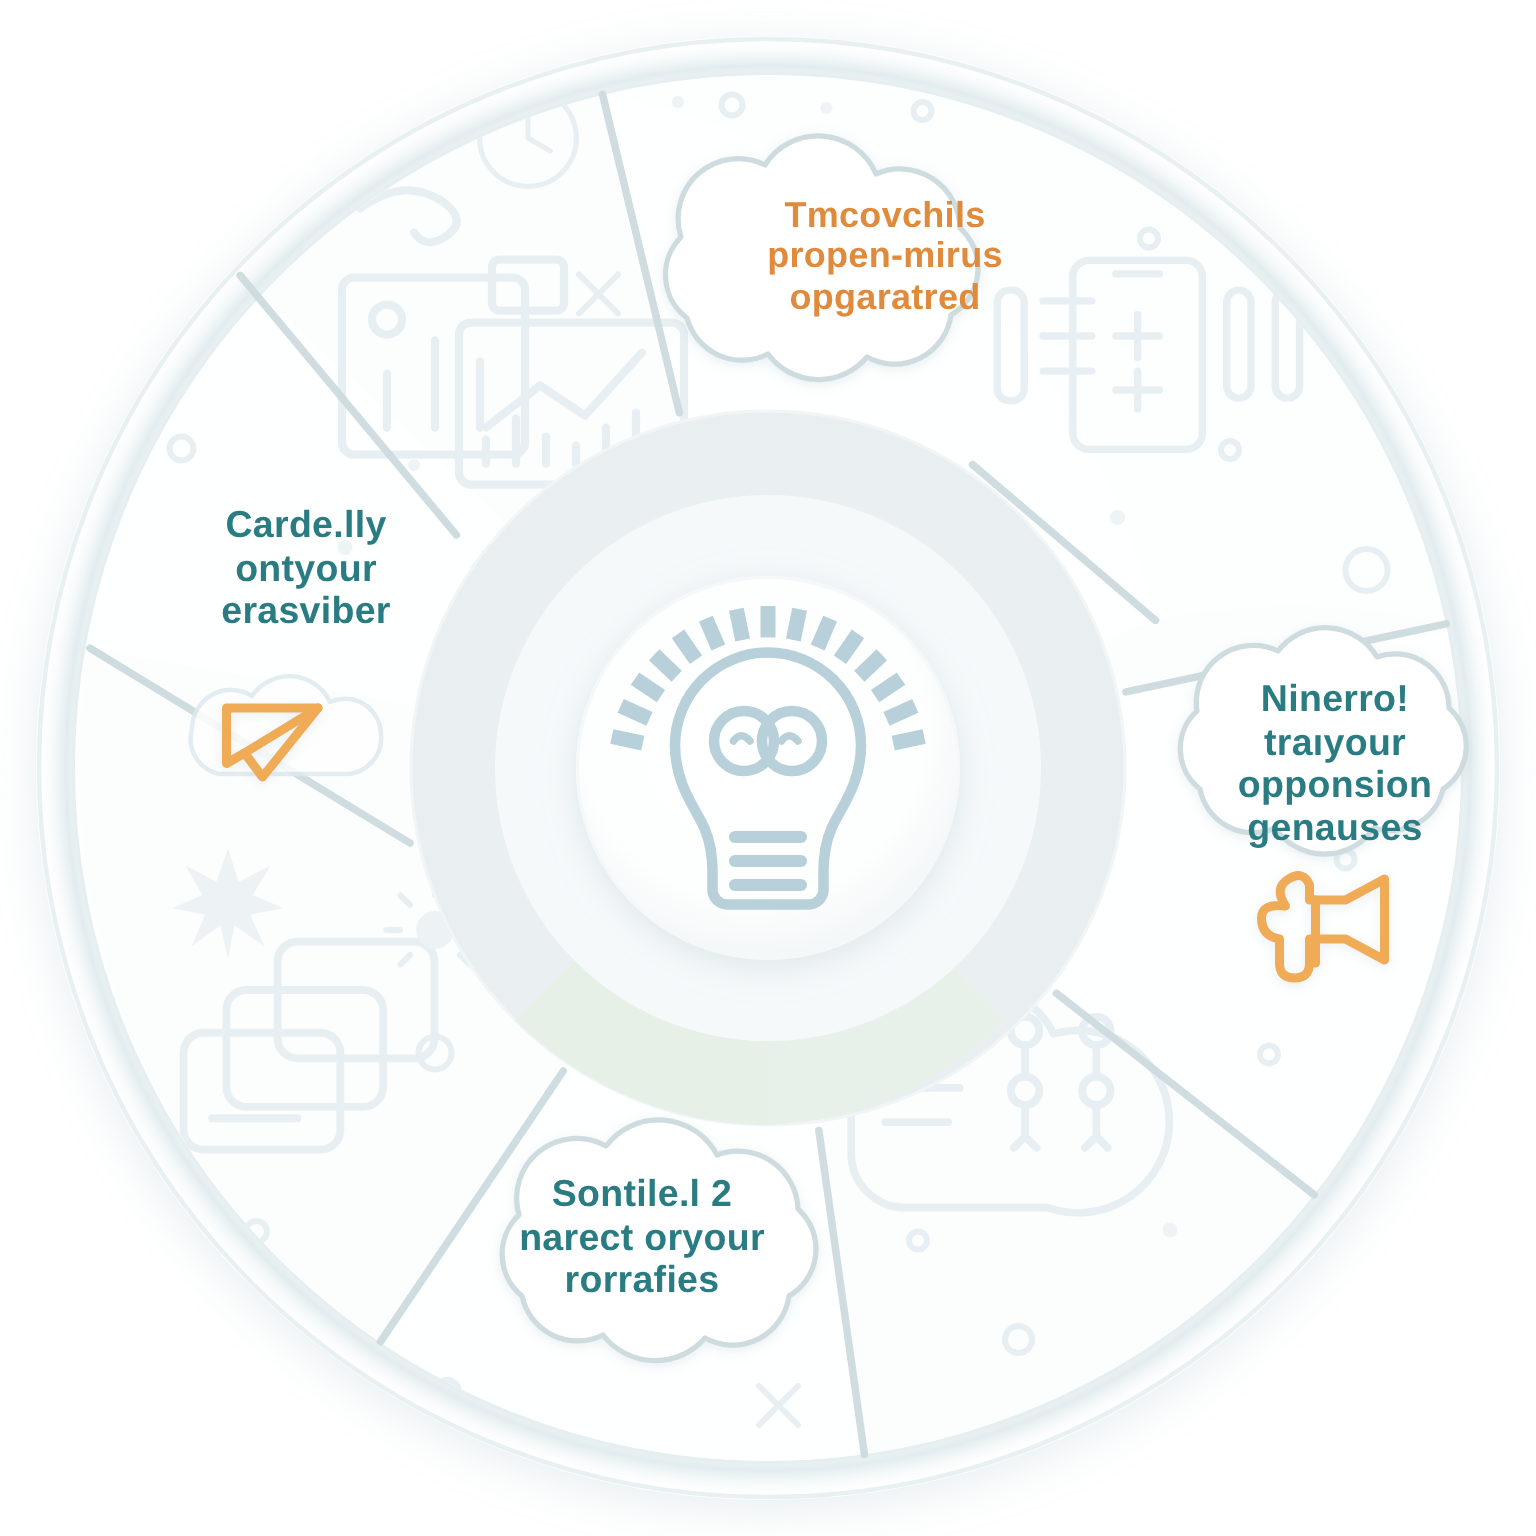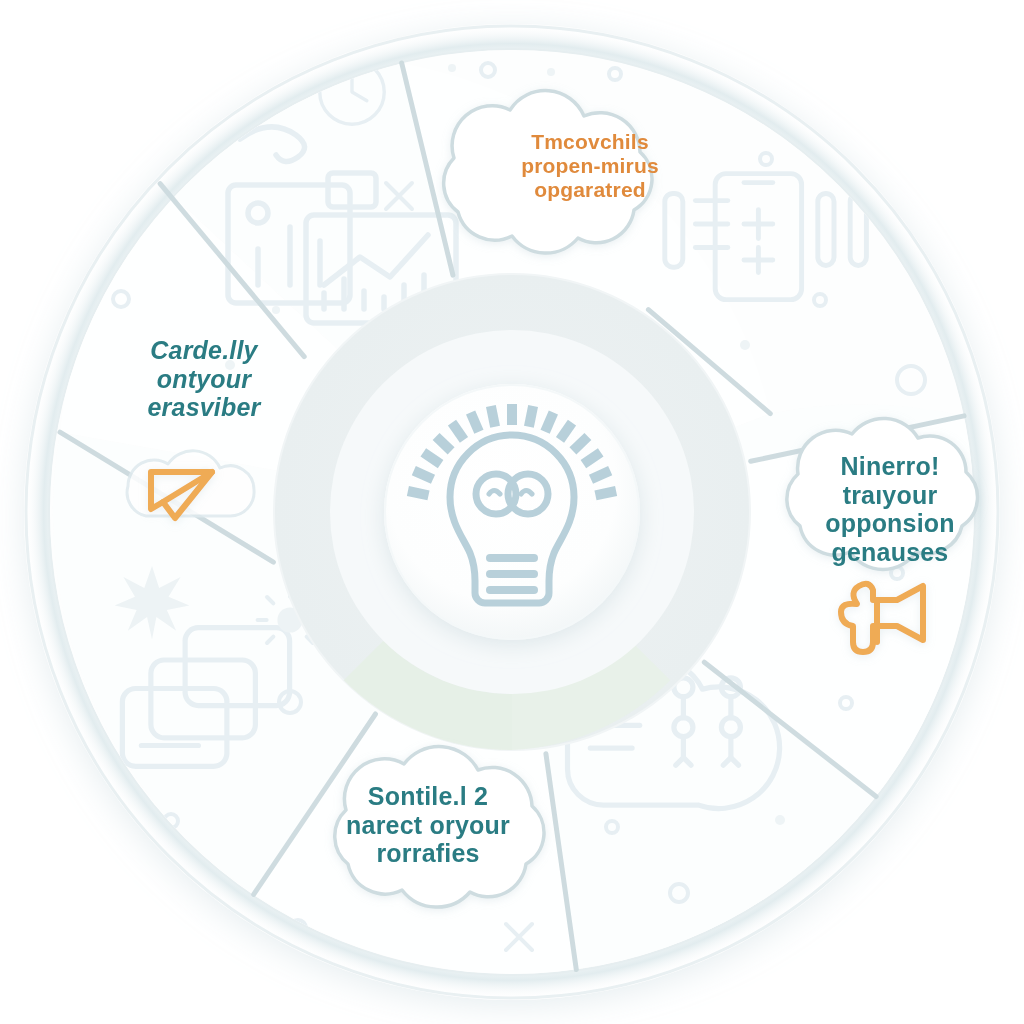--- a/index.html
+++ b/index.html
@@ -34,24 +34,24 @@
     text-align: center;
     line-height: 1.14;
     font-weight: 700;
     letter-spacing: 0.2px;
     white-space: pre-line;
     pointer-events: auto;
   }
   .label-teal  { color: #2a7c83; }
   .label-orange{ color: #e08a3c; }
 
-  #label-top    { left: 470px; top: 130px;  width: 240px; font-size: 21px; }
+  #label-top    { left: 470px; top: 130px;  width: 240px; font-size: 24px; }
   #label-right  { left: 792px; top: 452px;  width: 196px; font-size: 25px; }
   #label-bottom { left: 312px; top: 782px;  width: 232px; font-size: 25px; }
-  #label-left   { left: 104px; top: 336px;  width: 200px; font-size: 25px; font-style: italic; }
+  #label-left   { left: 104px; top: 336px;  width: 200px; font-size: 25px; }
 
   .sr-only {
     position: absolute;
     width: 1px; height: 1px;
     overflow: hidden;
     clip: rect(0 0 0 0);
     white-space: nowrap;
   }
 </style>
 </head>

